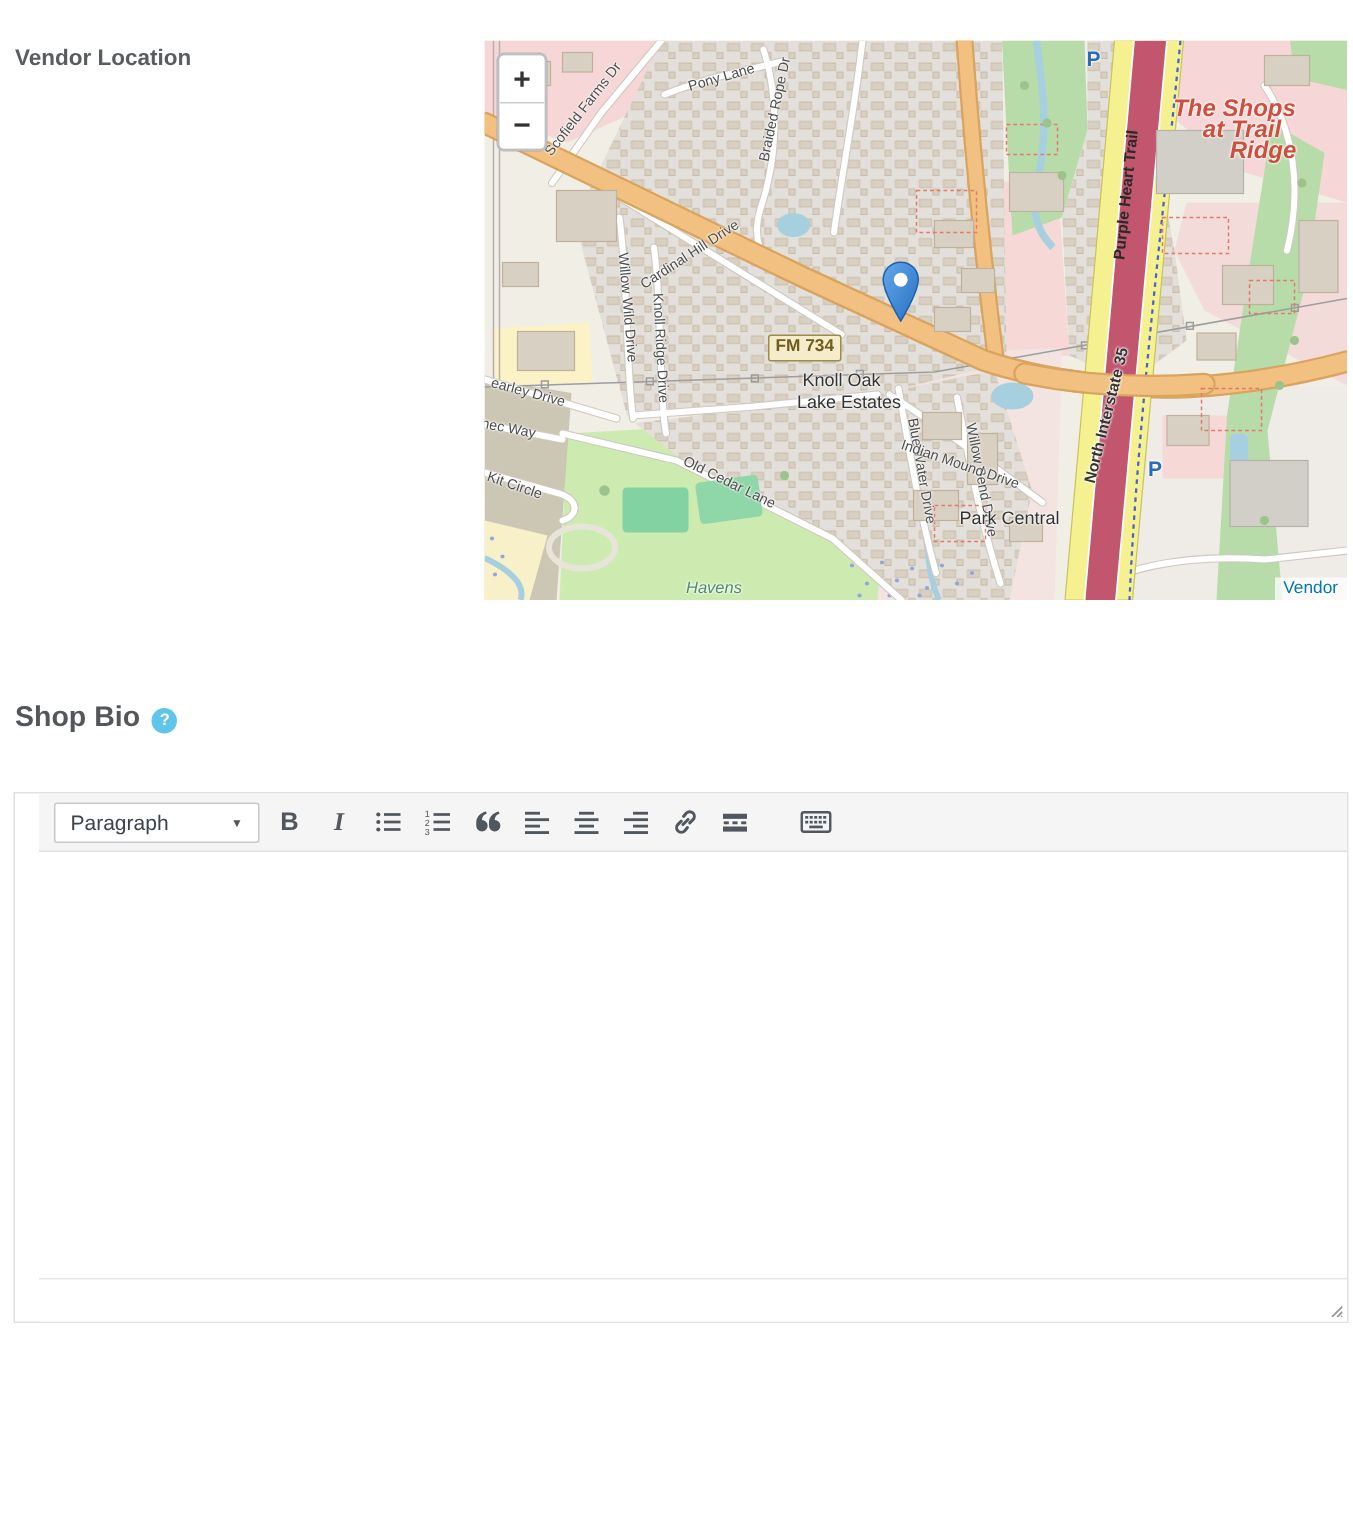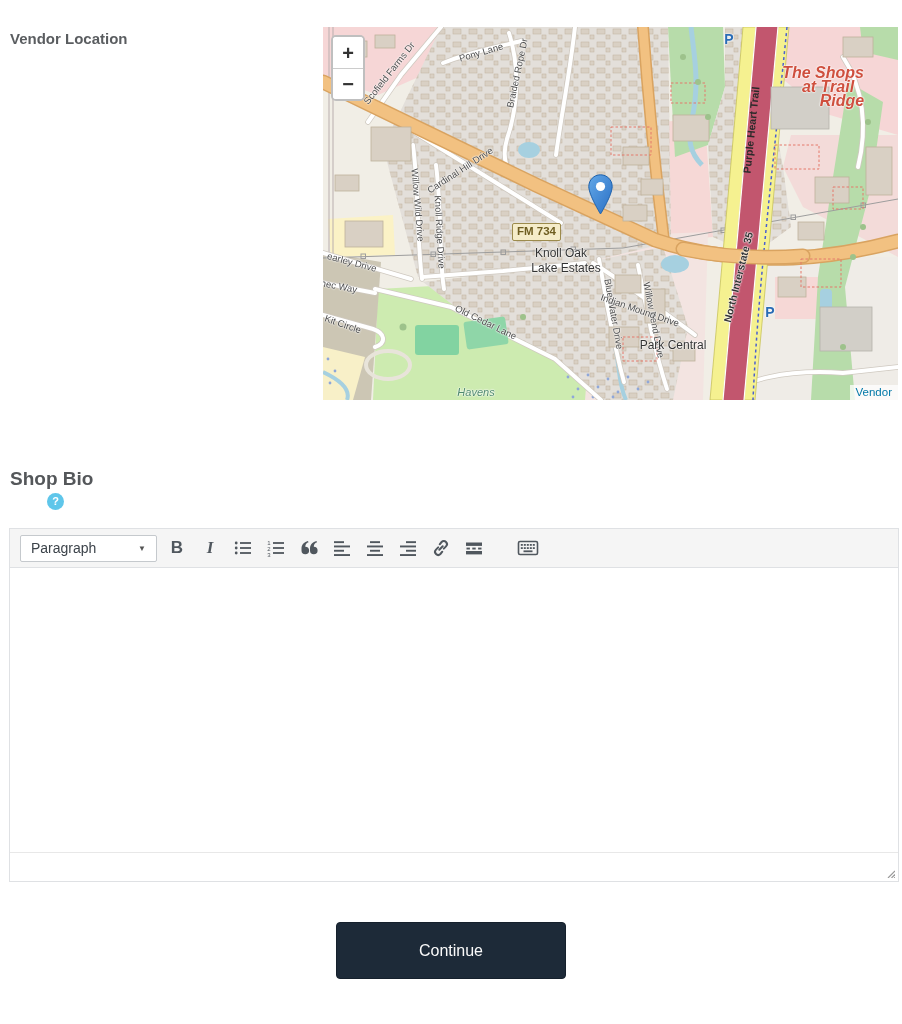--- a/index.html
+++ b/index.html
@@ -27,26 +27,26 @@
   #zoom-ctl .zbtn { width:100%; height:31px; background:#fff; border:none; font-size:20px; font-weight:bold; color:#333; cursor:pointer; line-height:30px; text-align:center; display:block; }
   #zoom-ctl .zbtn + .zbtn { border-top:1px solid #ccc; }
 
   #fm-badge { position:absolute; left:189px; top:151px; width:49px; height:18px; background:#f5ecc9; border:1.5px solid #9c8b4d; border-radius:2px; color:#6e5d20; font-size:11.5px; font-weight:bold; text-align:center; line-height:15px;margin-top:45px; }
 
   #marker { position:absolute; left:265px; top:147px; width:25px; height:41px; cursor:pointer; }
 
   #attribution { position:absolute; right:0; bottom:0; background:rgba(255,255,255,0.75); padding:1px 6px 2px 6px; font-size:11.5px; color:#0078a8; cursor:pointer; }
 
   
-  #shop-bio-row { position:absolute; left:10px; top:468px; display:flex; align-items:center;flex-direction:column; }
+  #shop-bio-row { position:absolute; left:10px; top:468px; display:flex; align-items:center; }
   #shop-bio-row h2 { font-size:19px; font-weight:bold; color:#54575a; }
   #help-icon { display:inline-block; width:17px; height:17px; margin-left:8px; margin-top:3px; background:#5fc6ea; border-radius:50%; color:#fff; font-size:11px; font-weight:bold; text-align:center; line-height:17px; cursor:pointer; }
 
   
-  #editor { position:absolute; left:9px; top:528px; width:890px; height:354px; border:1px solid #dfe1e4; background:#fff; }
+  #editor { position:absolute; left:9px; top:528px; width:890px; height:354px; border:1px solid #dfe1e4; background:#fff;padding-left:16px; }
   #toolbar { height:39px; background:#f5f5f5; border-bottom:1px solid #dfe1e4; display:flex; align-items:center; padding:0 10px; }
   #format-select { width:137px; height:27px; background:#fff; border:1px solid #c5c9cd; border-radius:2px; display:flex; align-items:center; justify-content:space-between; padding:0 10px; font-size:14px; color:#3c434a; cursor:pointer; }
   #format-select .arrow { font-size:8px; color:#555; }
   .tbtn { width:26px; height:28px; margin-left:7px; background:transparent; border:1px solid transparent; border-radius:2px; display:flex; align-items:center; justify-content:center; cursor:pointer; color:#50575e; }
   .tbtn.bold-b { font-size:17px; font-weight:900; }
   .tbtn.italic-i { font-size:17px; font-style:italic; font-family:"Liberation Serif", serif; font-weight:bold; }
   .tbtn svg { display:block; }
   .tbtn.gap { margin-left:28px; }
   #content-area { height:284px; background:#fff; outline:none; padding:10px; font-size:14px; color:#333; cursor:text; }
   #status-bar { height:29px; border-top:1px solid #e8e8e8; position:relative; background:#fff; }
@@ -397,16 +397,15 @@
         <g stroke="#9a9a9a" stroke-width="1.2">
           <line x1="3" y1="10" x2="10" y2="3"></line>
             <line x1="6.5" y1="10" x2="10" y2="6.5"></line>
             <line x1="9.2" y1="10" x2="10" y2="9.2"></line>
         </g>
       </svg>
     </div>
   </div>
 
   <div id="buttons-row">
-    <button id="continue-btn">Continue</button>
   </div>
 
 </div>
 
 </body></html>

